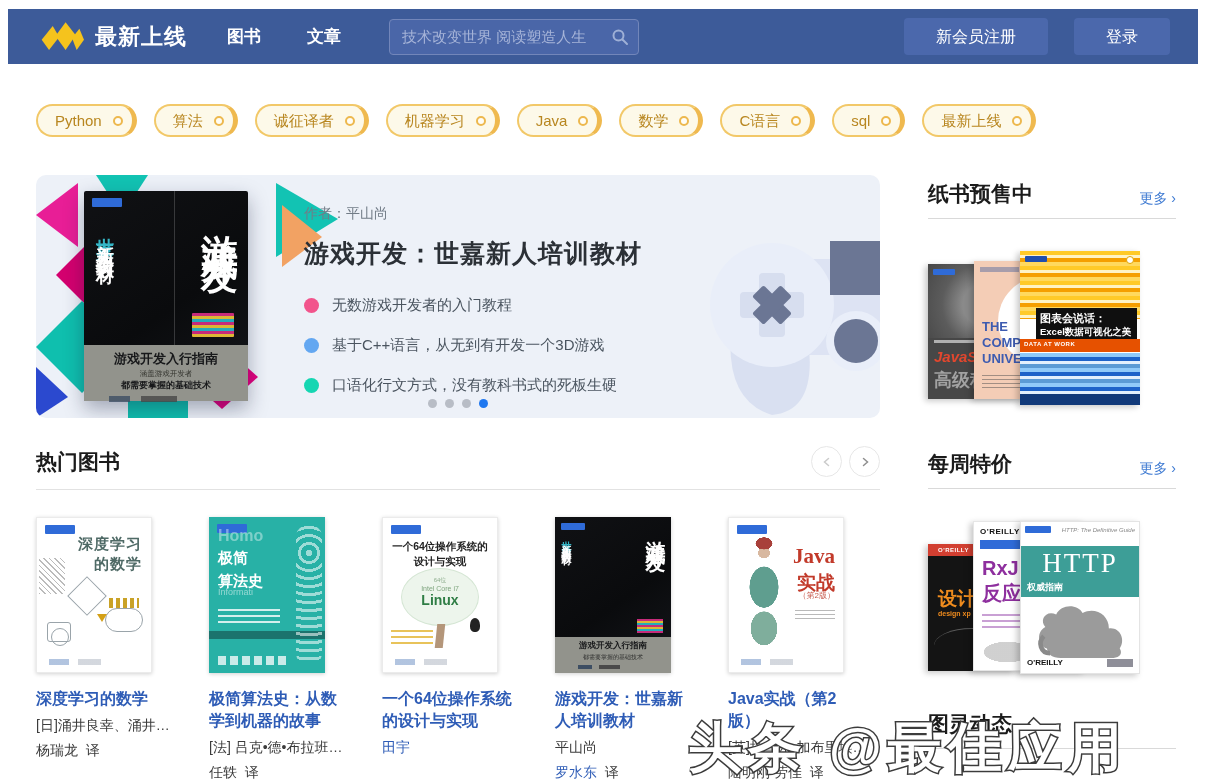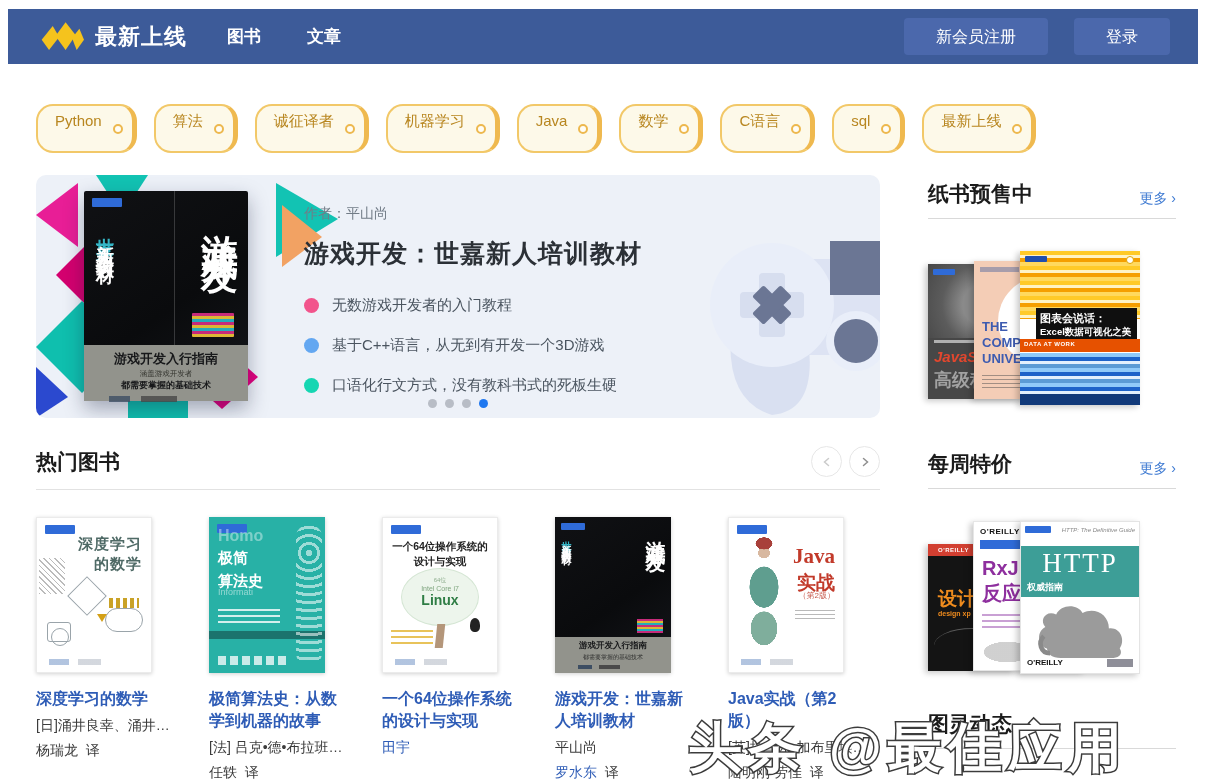--- a/index.html
+++ b/index.html
@@ -18,21 +18,21 @@
         color:#e8edf8;padding:0 38px 0 12px;font-size:15px;box-sizing:border-box;outline:none;
         font-family:inherit;}
   .search-input::placeholder{color:#a6b4d8;}
   .search-ic{position:absolute;right:10px;top:9px;cursor:pointer;}
   .nav-actions{margin-left:auto;display:flex;gap:26px;align-items:center;}
   .nav-btn{height:37px;line-height:37px;padding:0 32px;background:#4b68ac;border-radius:4px;
            color:#fff;font-size:16px;cursor:pointer;}
 
   
   .tagsbar{position:absolute;left:36px;top:104px;display:flex;gap:17px;}
-  .tag{position:relative;height:49px;line-height:29px;box-sizing:border-box;padding:0 30px 0 17px;
+  .tag{position:relative;height:33px;line-height:29px;box-sizing:border-box;padding:0 30px 0 17px;
        background:#fdf9e9;border:2px solid #f2c868;border-right-width:5px;border-right-color:#efb94f;
        border-radius:17px;color:#b8861f;font-size:15px;cursor:pointer;white-space:nowrap;}
   .tag-hole{position:absolute;right:9px;top:50%;margin-top:-5px;width:6px;height:6px;
             border:2px solid #edb84e;border-radius:50%;background:#fffdf5;}
 
   
   .hero{position:absolute;left:36px;top:175px;width:844px;height:243px;background:#edf1f8;
         border-radius:10px;overflow:hidden;}
   .hero-art{position:absolute;left:0;top:0;}
   .hero-cover{position:absolute;left:48px;top:16px;width:164px;height:210px;border-radius:2px;
@@ -236,20 +236,27 @@
         <polygon points="4,20 16,5 23,17 12,31" fill="#f5c31d"></polygon>
         <polygon points="19,16 30,1 41,15 30,31" fill="#f5c31d"></polygon>
         <polygon points="37,18 45,8 50,20 42,31" fill="#f5c31d"></polygon>
       </svg>
       <span class="brand">最新上线</span>
     </span>
     <div class="nav-links">
         <span class="nav-link">图书</span>
         <span class="nav-link">文章</span>
       </div>
+    <div class="searchwrap">
+      <input class="search-input" type="text" placeholder="技术改变世界 阅读塑造人生" style="">
+      <svg class="search-ic" width="18" height="18" viewBox="0 0 18 18">
+        <circle cx="7.5" cy="7.5" r="5" fill="none" stroke="#9fb0d6" stroke-width="2"></circle>
+        <line x1="11.5" y1="11.5" x2="16" y2="16" stroke="#9fb0d6" stroke-width="2" stroke-linecap="round"></line>
+      </svg>
+    </div>
     <div class="nav-actions">
       <span class="nav-btn">新会员注册</span>
       <span class="nav-btn">登录</span>
     </div>
   </div>
 
   <div class="tagsbar">
       <span class="tag">Python<span class="tag-hole"></span></span>
       <span class="tag">算法<span class="tag-hole"></span></span>
       <span class="tag">诚征译者<span class="tag-hole"></span></span>

